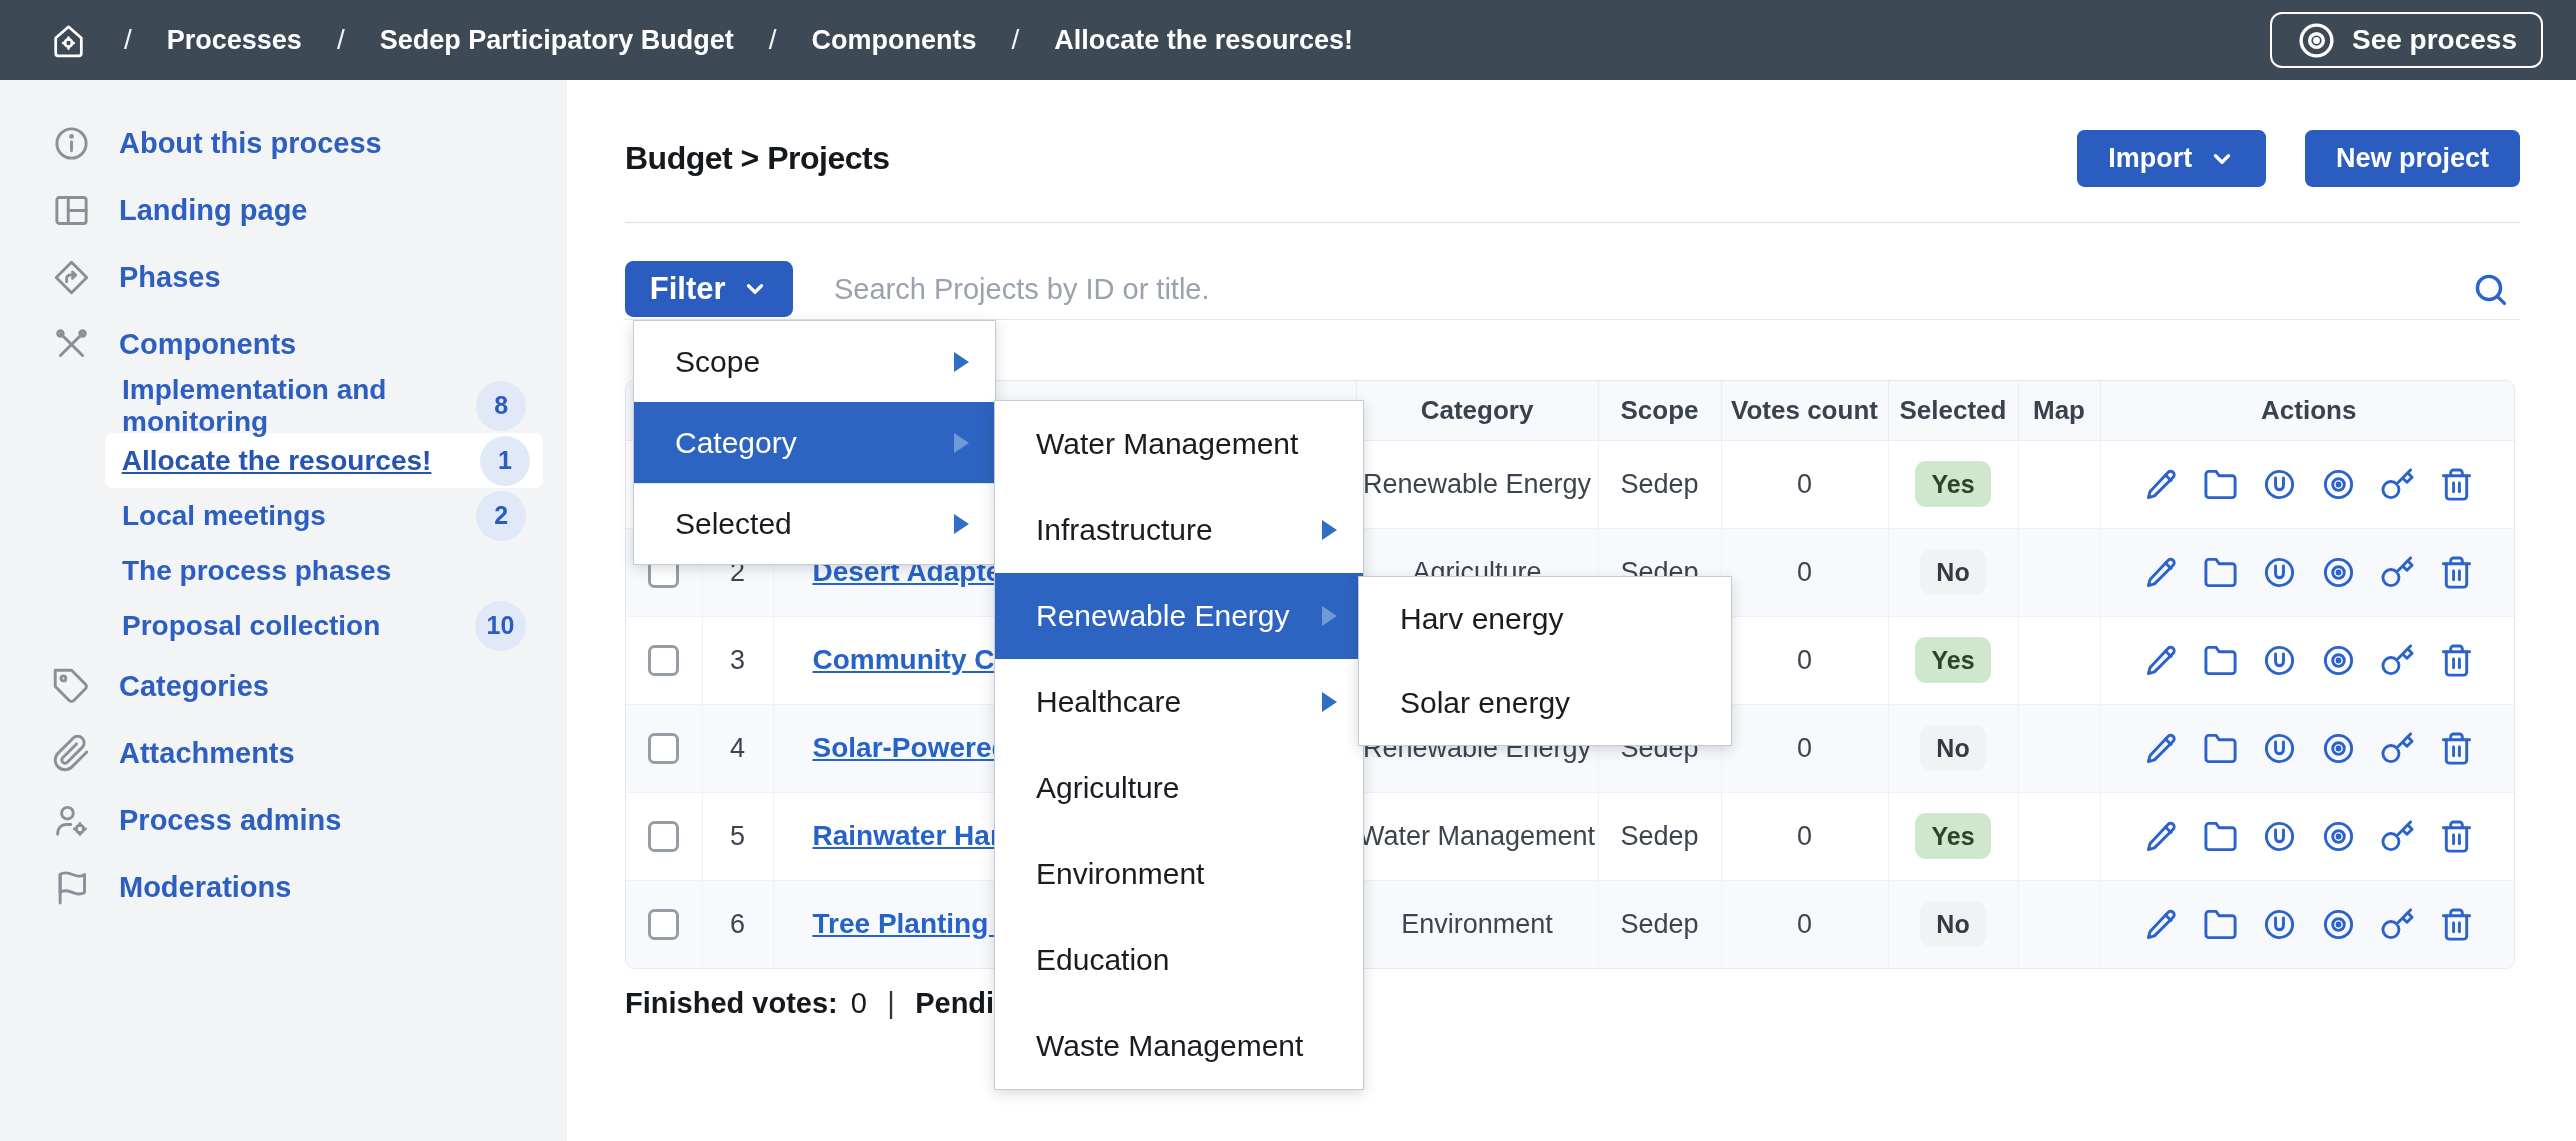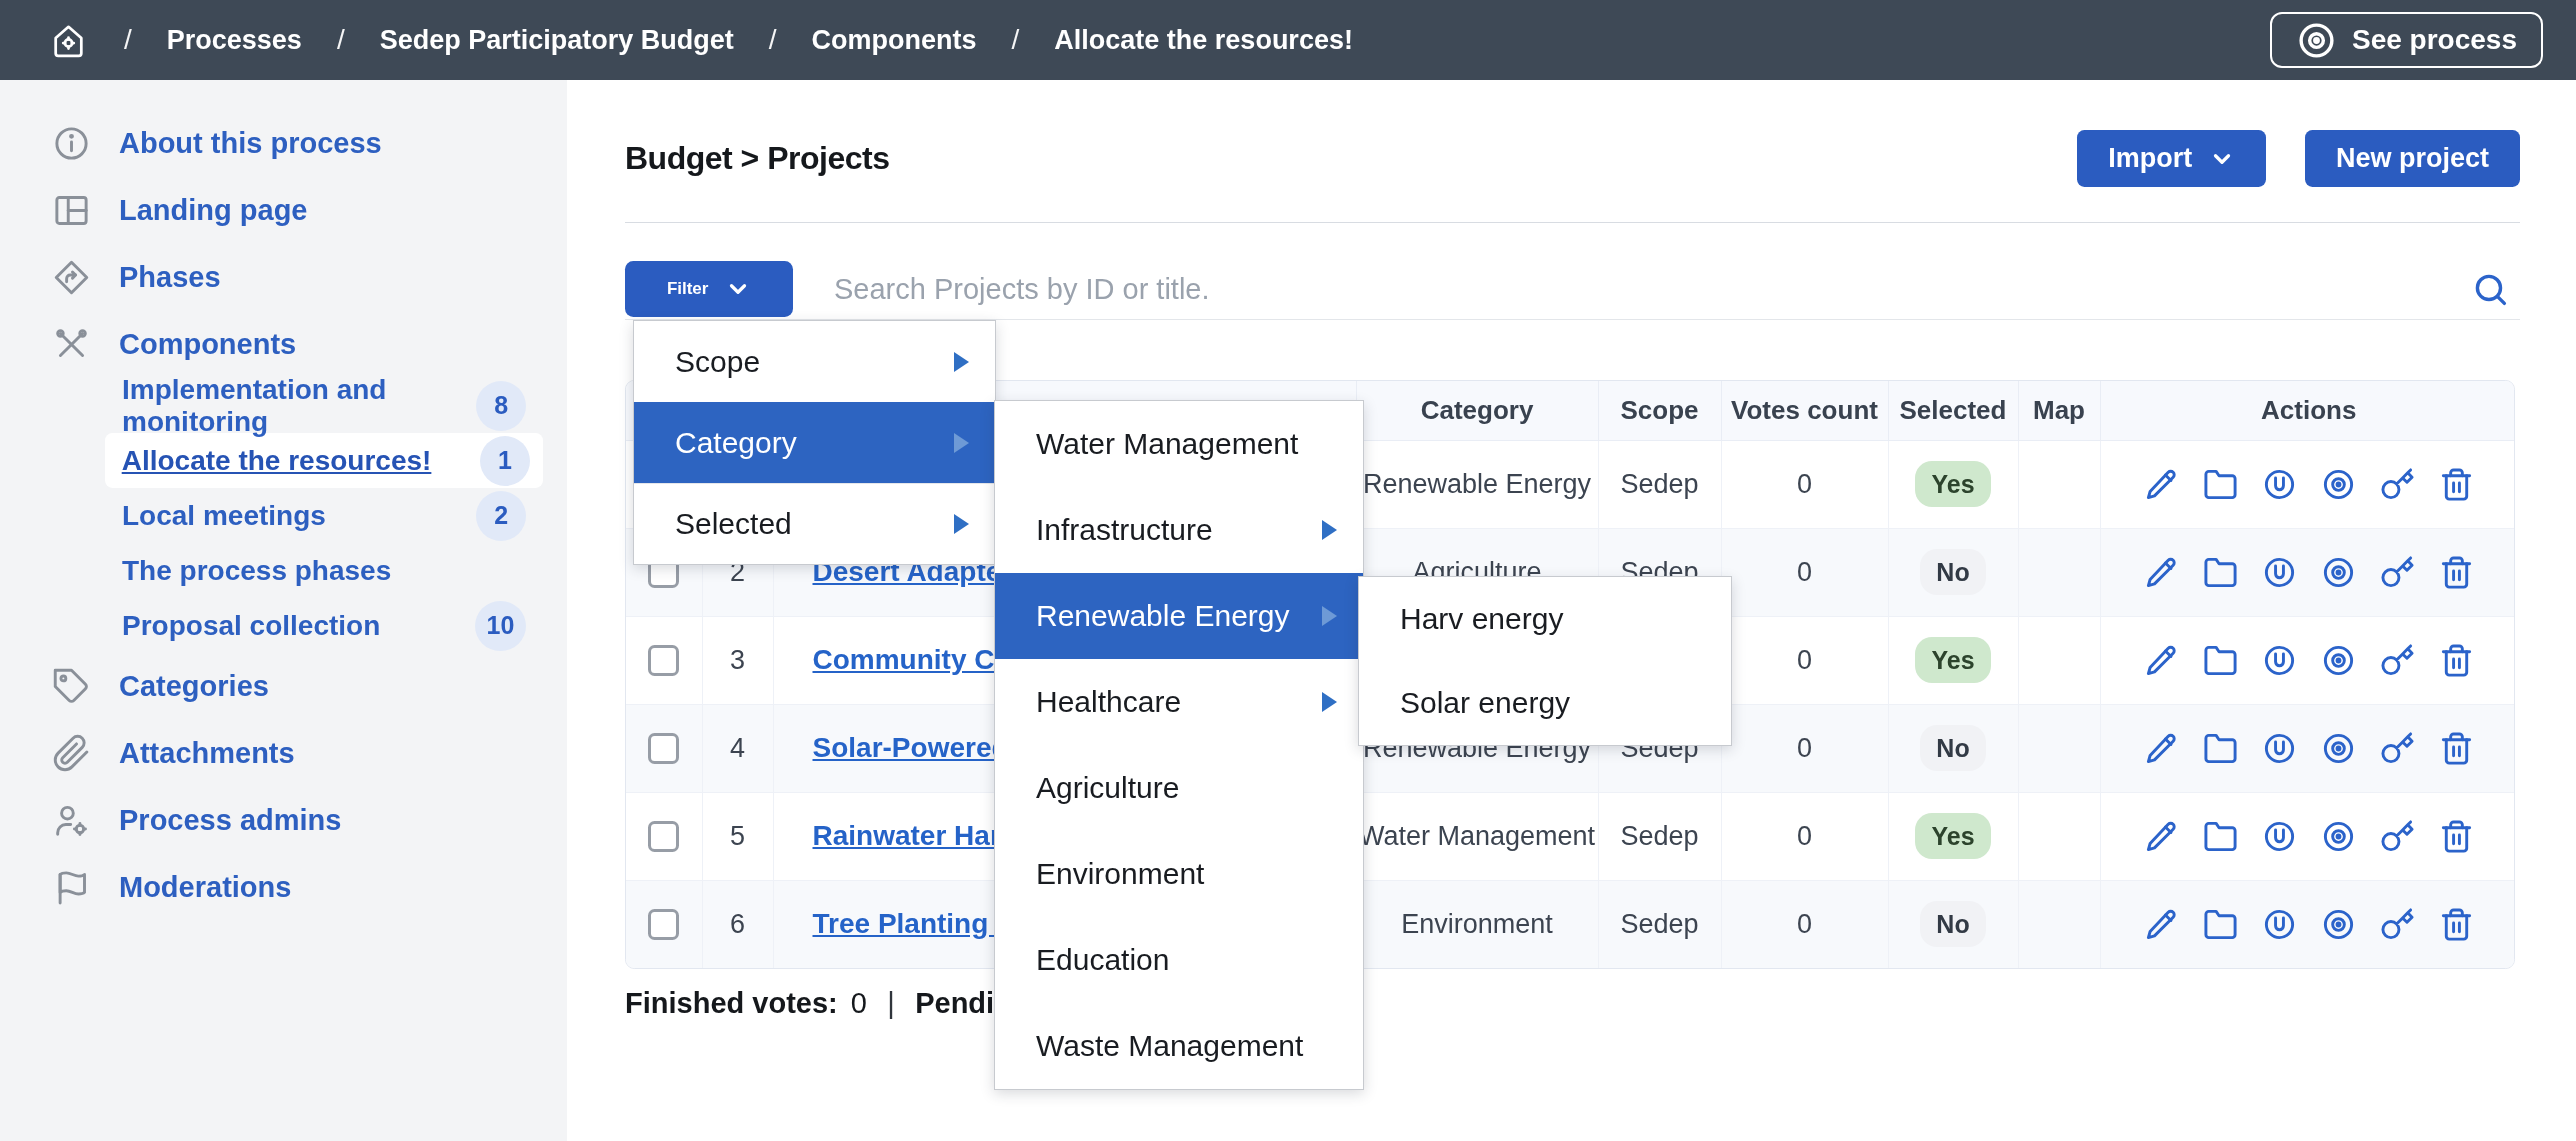--- a/index.html
+++ b/index.html
@@ -41,21 +41,21 @@
   .header-buttons { margin-left:auto; display:flex; gap:39px; }
   .btn-primary { background:#2b5cc0; color:#fff; border:none; border-radius:7.4px; height:57px; padding:0 31px;
                  font-size:27px; font-weight:700; display:flex; align-items:center; gap:16.7px;
                  cursor:pointer; font-family:inherit; }
   .btn-primary svg { width:26px; height:26px; }
   .header-divider { position:absolute; left:58px; right:56px; top:142px; height:0.9px; background:#d8dce2; }
 
   .filter-row { position:absolute; left:58px; right:56px; top:179px; height:61px; display:flex; align-items:center;
                 border-bottom:0.9px solid #e3e6ea; }
   .filter-btn { background:#2b5cc0; color:#fff; border:none; border-radius:8.3px; width:168px; height:56px;
-                font-size:17px; font-weight:700; display:flex; align-items:center; justify-content:center; gap:16.7px;
+                font-size:31px; font-weight:700; display:flex; align-items:center; justify-content:center; gap:16.7px;
                 cursor:pointer; font-family:inherit; }
   .filter-btn svg { width:26px; height:26px; }
   .search-input { flex:1; margin-left:41px; border:none; outline:none; font-size:29px; color:#3c4450;
                   font-family:inherit; background:transparent; }
   .search-input::placeholder { color:#9aa2ad; }
   .search-icon-slot { display:flex; align-items:center; padding-right:11px; cursor:pointer; }
   .search-icon-slot svg { width:37px; height:37px; color:#2b63ca; }
 
   
   .table-wrap { position:absolute; left:58px; top:300px; width:1890px; border:0.9px solid #e2e7f0;
@@ -65,21 +65,21 @@
              border-bottom:0.9px solid #e9edf5; border-right:0.9px solid #e9edf5; text-align:center; }
   thead th:last-child { border-right:none; }
   tbody td { height:87px; font-size:27px; color:#3c4450; border-right:0.9px solid #eef1f7;
              border-bottom:0.9px solid #eef1f7; text-align:center; vertical-align:middle; overflow:hidden; }
   tbody td:last-child { border-right:none; }
   tbody tr:last-child td { border-bottom:none; }
   tbody tr:nth-child(even) { background:#f7f9fc; }
   td.cell-title { text-align:left; padding-left:39px; white-space:nowrap; }
   .project-title { color:#2563c8; font-weight:700; font-size:28px; text-decoration:underline; cursor:pointer; white-space:nowrap; }
   .checkbox { width:31px; height:31px; border:3.2px solid #979da6; border-radius:6.5px; margin:0 auto; cursor:pointer; background:#fff; }
-  .sel-badge { display:inline-block; padding:8.3px 16.7px; border-radius:17px; font-weight:700; font-size:25px; }
+  .sel-badge { display:inline-block; padding:8.3px 16.7px; border-radius:11px; font-weight:700; font-size:25px; }
   .sel-yes { background:#cfe8cd; color:#2c432c; }
   .sel-no  { background:#f1f2f5; color:#323a45; }
   .actions-cell { display:flex; align-items:center; justify-content:center; gap:24px; height:87px; }
   .action-btn { display:flex; align-items:center; cursor:pointer; color:#2b63ca; }
   .action-btn svg { width:35px; height:35px; }
 
   .footer-votes { position:absolute; left:58px; top:907px; display:flex; gap:13px;
                   font-size:29px; color:#15181c; white-space:nowrap; }
   .footer-votes .b { font-weight:800; }
   .footer-votes .sep { font-weight:400; padding:0 7.4px; color:#30353c; }

